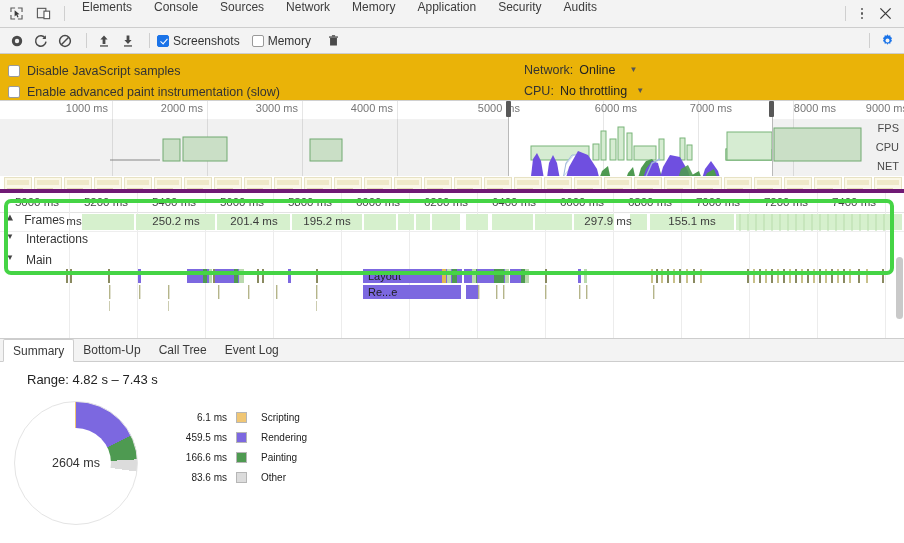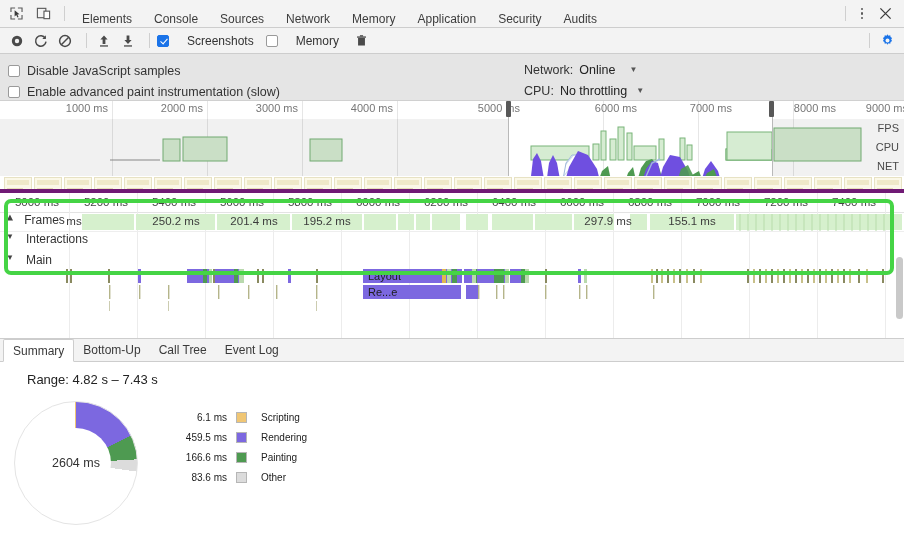--- a/index.html
+++ b/index.html
@@ -18,21 +18,21 @@
   
   .tabbar {
     height:28px; min-height:28px;
     display:flex; align-items:stretch;
     background:#f3f3f3;
     border-bottom:1px solid #cdcdcd;
   }
   .tb-icons { display:flex; align-items:center; padding:0 6px 0 8px; gap:10px; }
   .ticon { width:17px; height:17px; display:flex; align-items:center; justify-content:center; cursor:pointer; }
   .tb-sep { width:1px; background:#cfcfcf; margin:6px 6px; }
-  .tabs { display:flex; align-items:flex-end; flex:1; }
+  .tabs { display:flex; align-items:flex-start; flex:1; }
   .tab {
     display:flex; align-items:center; padding:0 11px;
     font-size:12px; color:#3c3c3c; cursor:default; white-space:nowrap;
     border-bottom:2px solid transparent; margin-bottom:-1px;
   }
   .tab.active { color:#1a1a1a; border-bottom:2px solid #5a9cf8; }
   .tb-right { display:flex; align-items:center; padding-right:8px; gap:2px; }
   .kebab { width:20px; height:20px; display:flex; flex-direction:column; align-items:center; justify-content:center; gap:2px; cursor:pointer; }
   .kebab i { width:2.5px; height:2.5px; background:#5a5a5a; border-radius:50%; display:block; }
   .closebtn { width:22px; height:22px; display:flex; align-items:center; justify-content:center; cursor:pointer; }
@@ -40,39 +40,39 @@
   
   .recbar {
     height:26px; min-height:26px;
     display:flex; align-items:center;
     background:#f3f3f3;
     border-bottom:1px solid #cdcdcd;
     padding:0 7px;
   }
   .rb-icon { width:20px; height:20px; display:flex; align-items:center; justify-content:center; cursor:pointer; margin-right:4px;}
   .vsep { width:1px; height:15px; background:#cfcfcf; margin:0 7px; }
-  .cbwrap { display:flex; align-items:center; gap:18px; margin-right:12px; cursor:pointer; }
+  .cbwrap { display:flex; align-items:center; gap:4px; margin-right:12px; cursor:pointer; }
   .cbox {
     width:12px; height:12px; border:1px solid #9a9a9a; border-radius:2px;
     background:#fff; display:inline-block; position:relative; flex:none;
   }
   .cbox.on { background:#1a73e8; border-color:#1a73e8; }
   .cbox.on::after {
     content:""; position:absolute; left:3.5px; top:1px;
     width:3px; height:6px; border:solid #fff; border-width:0 1.6px 1.6px 0;
     transform:rotate(42deg);
   }
   .cblabel { font-size:12px; color:#333; }
   .spacer { flex:1; }
   .gear { width:20px; height:20px; display:flex; align-items:center; justify-content:center; cursor:pointer; }
 
   
   .settings {
     min-height:47px; height:47px;
-    background:#e5e5e5; border-bottom:1px solid #d0d0d0;
+    background:#eab308; border-bottom:1px solid #d0d0d0;
     position:relative; padding:7px 0 0 0;
   }
   .set-left { position:absolute; left:8px; top:6px; }
   .set-row { display:flex; align-items:center; gap:7px; height:21px; cursor:pointer; }
   .set-row .cblabel { font-size:12.5px; color:#333; }
   .set-right { position:absolute; left:524px; top:5px; }
   .sel-row { display:flex; align-items:center; height:21px; font-size:12.5px; color:#333; gap:6px;}
   .sel-row .lbl { color:#333; }
   .sel-row .val { color:#222; }
   .caret { font-size:8px; color:#555; margin-left:8px; }

